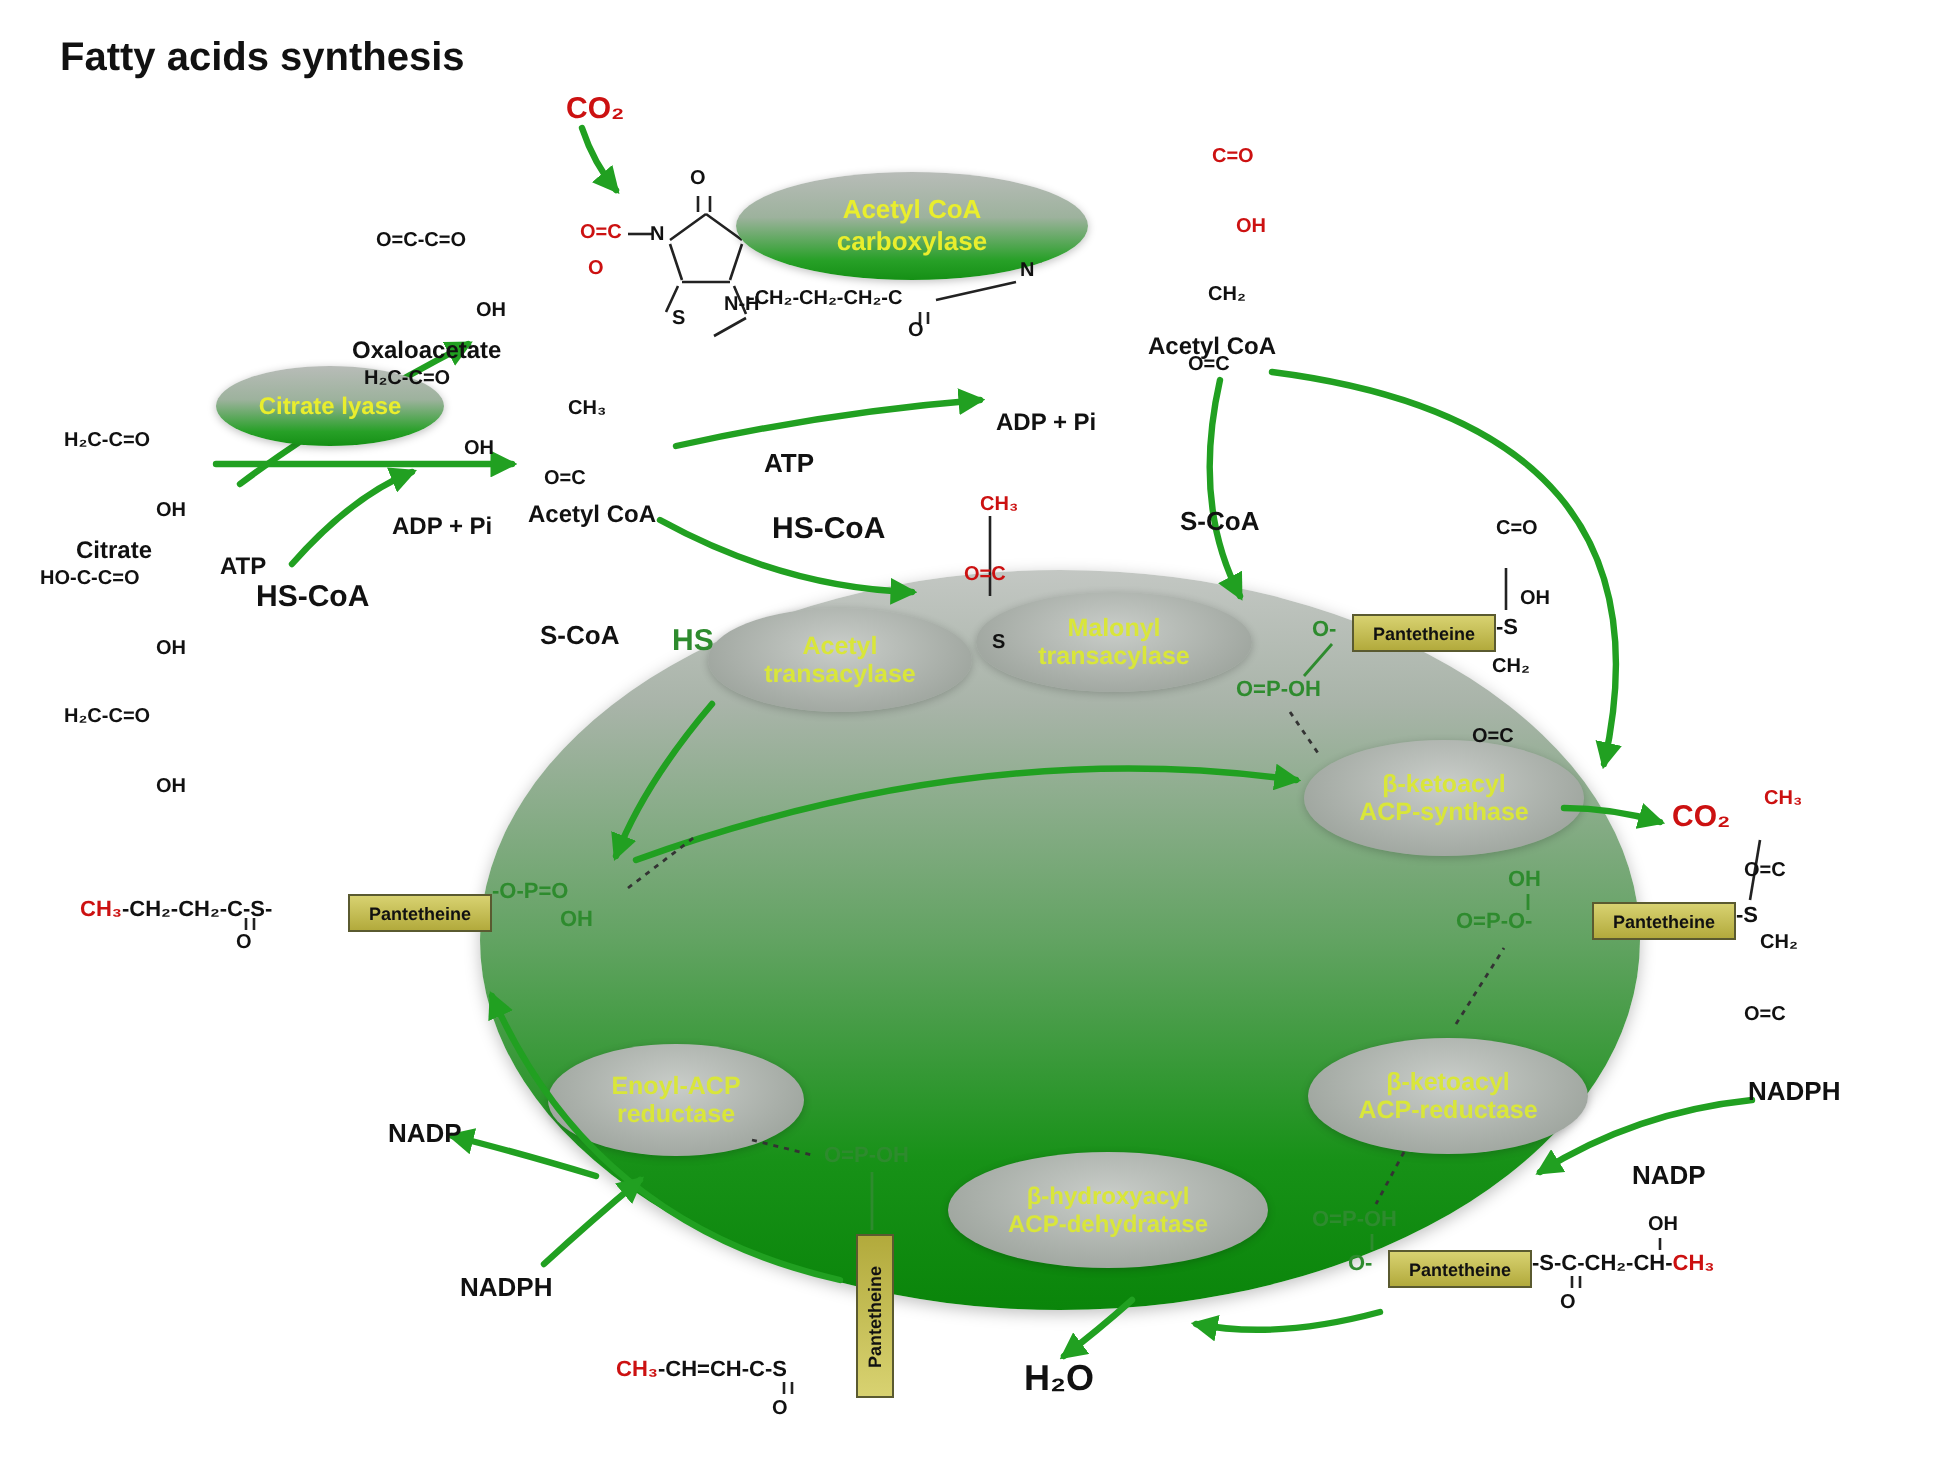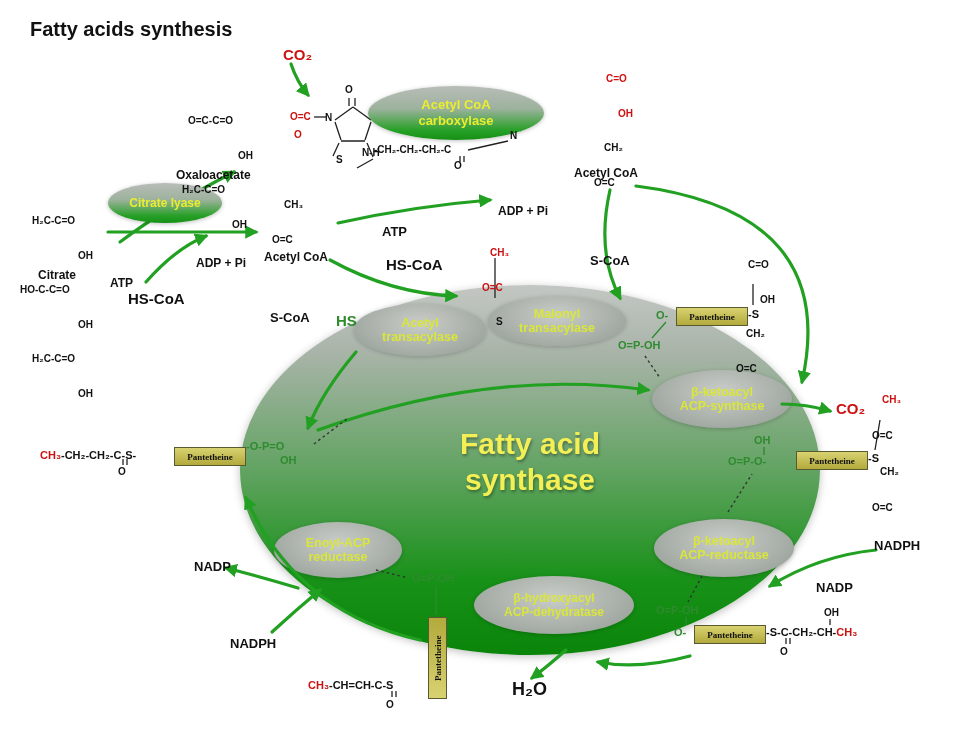--- a/index.html
+++ b/index.html
@@ -24,31 +24,29 @@
        color:#e9ee2d;font-weight:bold;box-shadow:0 1px 4px rgba(0,0,0,.25);}
   .enz-gray{background:radial-gradient(ellipse at 50% 38%,#c9cdc9 0%,#a8aea8 60%,#929a92 100%);
        color:#d9e63a;font-weight:bold;font-size:12.5px;line-height:14px;box-shadow:0 1px 4px rgba(0,0,0,.2);}
   .fas{background:linear-gradient(180deg,#c3c7c3 0%,#a9b4a9 18%,#62a362 50%,#179117 80%,#0a850a 100%);
        z-index:1;box-shadow:0 2px 8px rgba(0,0,0,.25);}
   .fas-label{position:absolute;left:330px;top:426px;width:400px;text-align:center;z-index:2;
        font-size:30px;line-height:36px;font-weight:bold;color:#f3ef55;white-space:pre-line;
        text-shadow:1px 2px 3px rgba(0,0,0,.35);}
   .pant{position:absolute;background:linear-gradient(180deg,#d8d271,#b2aa3c);border:1px solid #5a5a30;
        font-size:9px;font-weight:bold;color:#111;display:flex;align-items:center;justify-content:center;
-       z-index:4;font-family:Liberation Serif, serif;}
+       z-index:4;}
   .pant.vert{writing-mode:vertical-rl;transform:rotate(180deg);}
 </style>
 </head>
 <body>
 
 <div id="canvas">
 
   <div class="ell fas" style="left:240px;top:285px;width:580px;height:370px;"></div>
-  <div class="fas-label ml">Fatty acid
-synthase</div>
 
   <div class="ell enz-gray ml" style="left:354px;top:304px;width:132px;height:52px;">Acetyl
 transacylase</div>
   <div class="ell enz-gray ml" style="left:488px;top:296px;width:138px;height:50px;">Malonyl
 transacylase</div>
   <div class="ell enz-gray ml" style="left:652px;top:370px;width:140px;height:58px;">β-ketoacyl
 ACP-synthase</div>
   <div class="ell enz-gray ml" style="left:654px;top:519px;width:140px;height:58px;">β-ketoacyl
 ACP-reductase</div>
   <div class="ell enz-gray ml" style="left:474px;top:576px;width:160px;height:58px;font-size:12px;">β-hydroxyacyl

